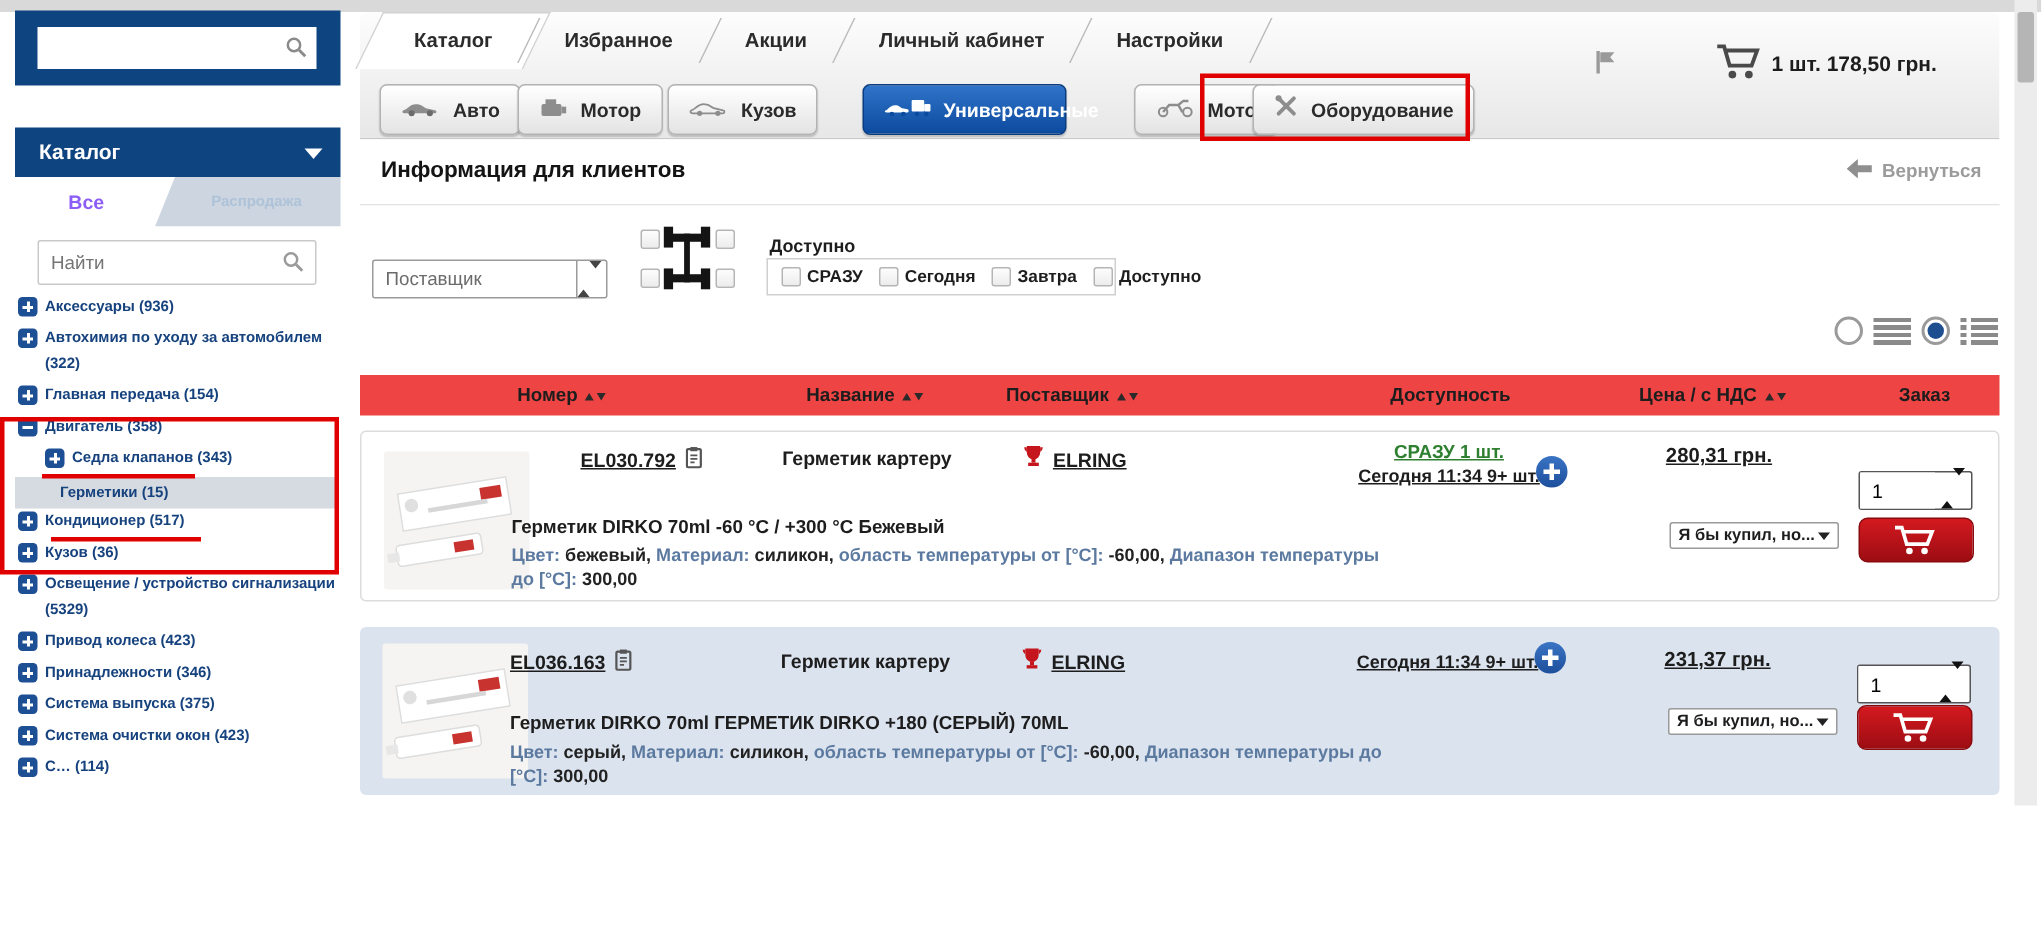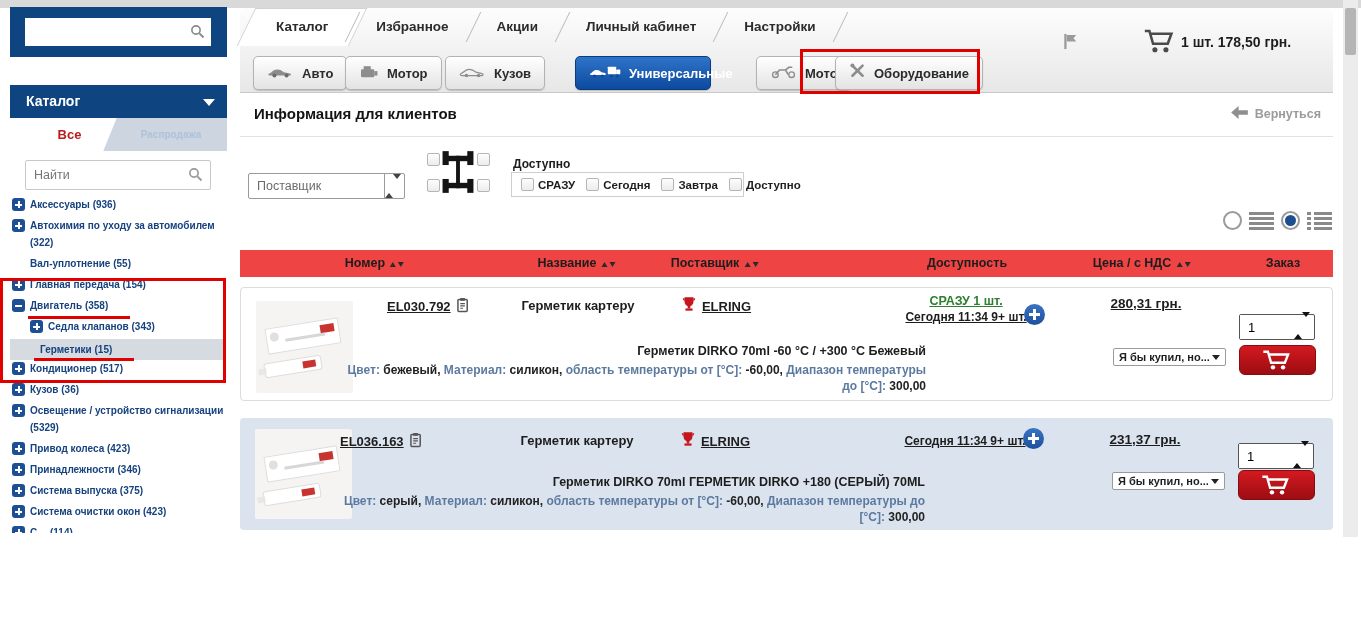--- a/index.html
+++ b/index.html
@@ -11,21 +11,21 @@
   .side-search { position:absolute; left:10px; top:7px; width:217px; height:50px; background:#0e4480; }
   .side-search input { position:absolute; left:15px; top:11px; width:186px; height:28px; border:0; padding:0 28px 0 8px; font-size:13px; font-family:inherit; }
   .side-search .mag { position:absolute; right:22px; top:17px; }
 
   .cat-head { position:absolute; left:10px; top:85px; width:217px; height:33px; background:#0e4480; }
   .cat-head .lbl { position:absolute; left:16px; top:8px; color:#fff; font-weight:bold; font-size:14px; }
   .caret-down { position:absolute; right:12px; top:14px; width:0; height:0; border-left:6px solid transparent; border-right:6px solid transparent; border-top:7px solid #fff; }
 
   .cat-tabs { position:absolute; left:10px; top:118px; width:217px; height:33px; background:#fff; overflow:hidden; }
   .cat-tabs .salebg { position:absolute; left:100px; top:0; width:150px; height:33px; background:#ccd5e0; transform:skewX(-22deg); }
-  .cat-tabs .t-all { position:absolute; left:12px; top:0; width:95px; height:33px; line-height:33px; text-align:center; font-weight:bold; font-size:13px; color:#b91c1c; }
+  .cat-tabs .t-all { position:absolute; left:0; top:0; width:95px; height:33px; line-height:33px; text-align:center; font-weight:bold; font-size:13px; color:#8b5cf6; }
   .cat-tabs .t-sale { position:absolute; left:105px; top:0; width:112px; height:33px; line-height:33px; text-align:center; font-weight:bold; font-size:10px; color:#aec2d8; }
 
   .find-wrap { position:absolute; left:25px; top:160px; width:186px; height:30px; }
   .find-wrap input { width:100%; height:100%; border:1px solid #c9c9c9; border-radius:2px; padding:0 26px 0 8px; font-size:12.5px; color:#555; font-family:inherit; }
   .find-wrap .mag { position:absolute; right:8px; top:7px; }
 
   .cat-list { position:absolute; left:10px; top:196px; width:216px; height:337px; overflow:hidden; }
   .citem { position:relative; padding-left:20px; line-height:17px; margin-bottom:4px; font-weight:bold; font-size:10px; color:#16427e; cursor:pointer; }
   .citem .tico { position:absolute; left:2px; top:2px; width:13px; height:13px; background:#1c4f93; border-radius:3px; }
   .citem .tico::before { content:''; position:absolute; left:3px; top:5.5px; width:7px; height:2px; background:#fff; }
@@ -121,21 +121,21 @@
   .qty input { width:50px; height:100%; border:0; padding-left:8px; font-size:13px; font-family:inherit; }
   .qty .spin { position:absolute; right:4px; top:2px; }
   .qty .tri-up { border-bottom-color:#111; margin:2px auto 4px; }
   .qty .tri-dn { border-top-color:#111; }
 
   .wish { position:absolute; left:872px; width:113px; height:18px; border:1px solid #9a9a9a; border-radius:2px; background:#fff; display:flex; align-items:center; justify-content:space-between; padding:0 5px; font-weight:bold; font-size:11px; color:#1d1d1d; cursor:pointer; }
   .dd-arr { width:0; height:0; border-left:4px solid transparent; border-right:4px solid transparent; border-top:5px solid #222; }
 
   .cartbtn { position:absolute; left:998px; width:77px; height:30px; border:1px solid #8a0b0f; border-radius:6px; background:linear-gradient(#d41920,#9c0d12); display:flex; align-items:center; justify-content:center; cursor:pointer; }
 
-  .desc { position:absolute; left:100px; width:585px;text-align:right; }
+  .desc { position:absolute; left:100px; width:585px; }
   .desc .dt { font-weight:bold; font-size:12.5px; color:#1d1d1d; margin-bottom:4px; }
   .desc .da { font-size:12px; line-height:16px; }
   .desc .da .al { color:#5c7aa0; font-weight:bold; }
   .desc .da .av { color:#222; font-weight:bold; }
 
   
   .sb-track { position:absolute; left:1343px; top:0; width:15px; height:537px; background:#ececec; }
   .sb-thumb { position:absolute; left:2px; top:8px; width:11px; height:47px; background:#b5b5b5; border-radius:2px; cursor:pointer; }
 </style>
 </head>
@@ -171,21 +171,20 @@
       <svg width="15" height="15" viewBox="0 0 20 20">
           <circle cx="8" cy="8" r="5.5" fill="none" stroke="#9a9a9a" stroke-width="2.2"></circle>
           <line x1="12.5" y1="12.5" x2="18" y2="18" stroke="#9a9a9a" stroke-width="2.6"></line>
         </svg>
     </span>
   </div>
 
   <div class="cat-list">
     <div class="citem"><span class="tico plus"></span><span>Аксессуары (936)</span></div>
     <div class="citem"><span class="tico plus"></span><span>Автохимия по уходу за автомобилем (322)</span></div>
-    <div class="citem noicon"><span>Вал-уплотнение (55)</span></div>
     <div class="citem"><span class="tico plus"></span><span>Главная передача (154)</span></div>
     <div class="citem"><span class="tico"></span><span>Двигатель (358)</span></div>
     <div class="citem indent"><span class="tico plus"></span><span>Седла клапанов (343)</span></div>
     <div class="citem sel noicon"><span>Герметики (15)</span></div>
     <div class="citem"><span class="tico plus"></span><span>Кондиционер (517)</span></div>
     <div class="citem"><span class="tico plus"></span><span>Кузов (36)</span></div>
     <div class="citem"><span class="tico plus"></span><span>Освещение / устройство сигнализации (5329)</span></div>
     <div class="citem"><span class="tico plus"></span><span>Привод колеса (423)</span></div>
     <div class="citem"><span class="tico plus"></span><span>Принадлежности (346)</span></div>
     <div class="citem"><span class="tico plus"></span><span>Система выпуска (375)</span></div>

